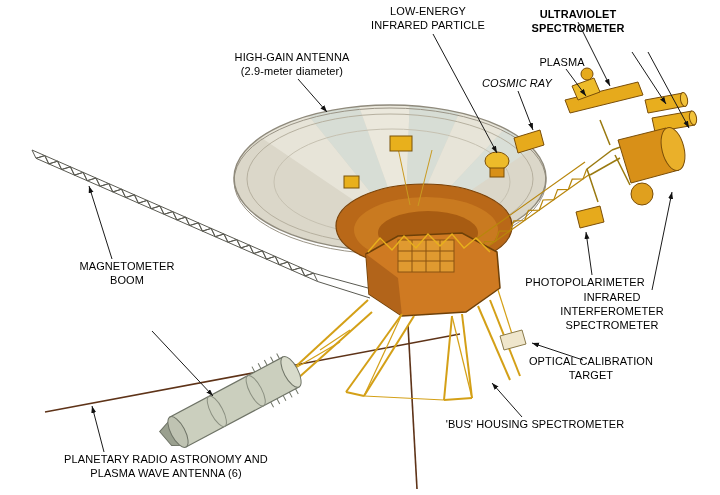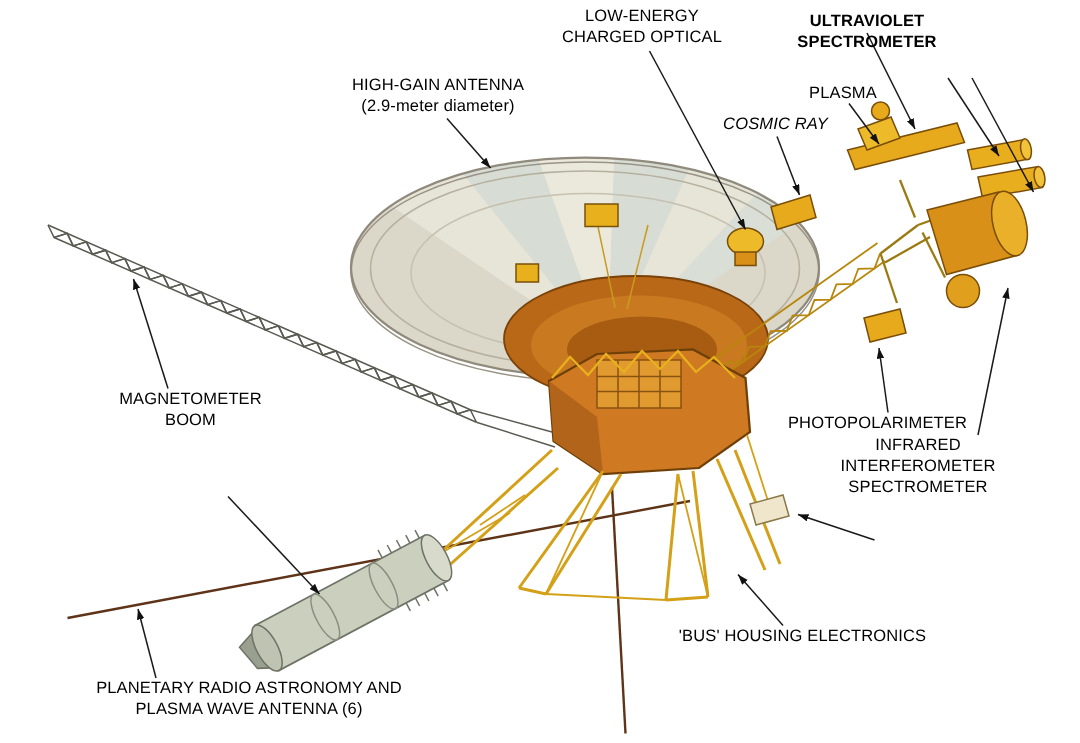--- a/index.html
+++ b/index.html
@@ -176,29 +176,31 @@
     <line x1="152" y1="331" x2="213" y2="396" marker-end="url(#arr)"></line>
     <line x1="592" y1="275" x2="586" y2="232" marker-end="url(#arr)"></line>
     <line x1="652" y1="290" x2="672" y2="192" marker-end="url(#arr)"></line>
     <line x1="583" y1="360" x2="532" y2="343" marker-end="url(#arr)"></line>
     <line x1="522" y1="417" x2="492" y2="383" marker-end="url(#arr)"></line>
     <line x1="104" y1="452" x2="92" y2="406" marker-end="url(#arr)"></line>
   </g>
 </svg>
 
 <div class="label" style="left:428px; top:5px;">LOW-ENERGY
-CHARGED OPTICAL</div>
+INFRARED PARTICLE</div>
 <div class="label" style="left:578px; top:8px;font-weight:bold;">ULTRAVIOLET SPECTROMETER</div>
 <div class="label" style="left:562px; top:56px;">PLASMA</div>
 <div class="label" style="left:292px; top:51px;">HIGH-GAIN ANTENNA
 (2.9-meter diameter)</div>
 <div class="label" style="left:517px; top:77px;font-style:italic;">COSMIC RAY</div>
 <div class="label" style="left:127px; top:260px;">MAGNETOMETER
 BOOM</div>
 <div class="label" style="left:585px; top:276px;">PHOTOPOLARIMETER</div>
 <div class="label" style="left:612px; top:291px;">INFRARED
 INTERFEROMETER
 SPECTROMETER</div>
-<div class="label" style="left:535px; top:418px;">'BUS' HOUSING ELECTRONICS</div>
+<div class="label" style="left:591px; top:355px;">OPTICAL CALIBRATION
+TARGET</div>
+<div class="label" style="left:535px; top:418px;">'BUS' HOUSING SPECTROMETER</div>
 <div class="label" style="left:166px; top:453px;">PLANETARY RADIO ASTRONOMY AND
 PLASMA WAVE ANTENNA (6)</div>
 
 </div>
 
 </body></html>

